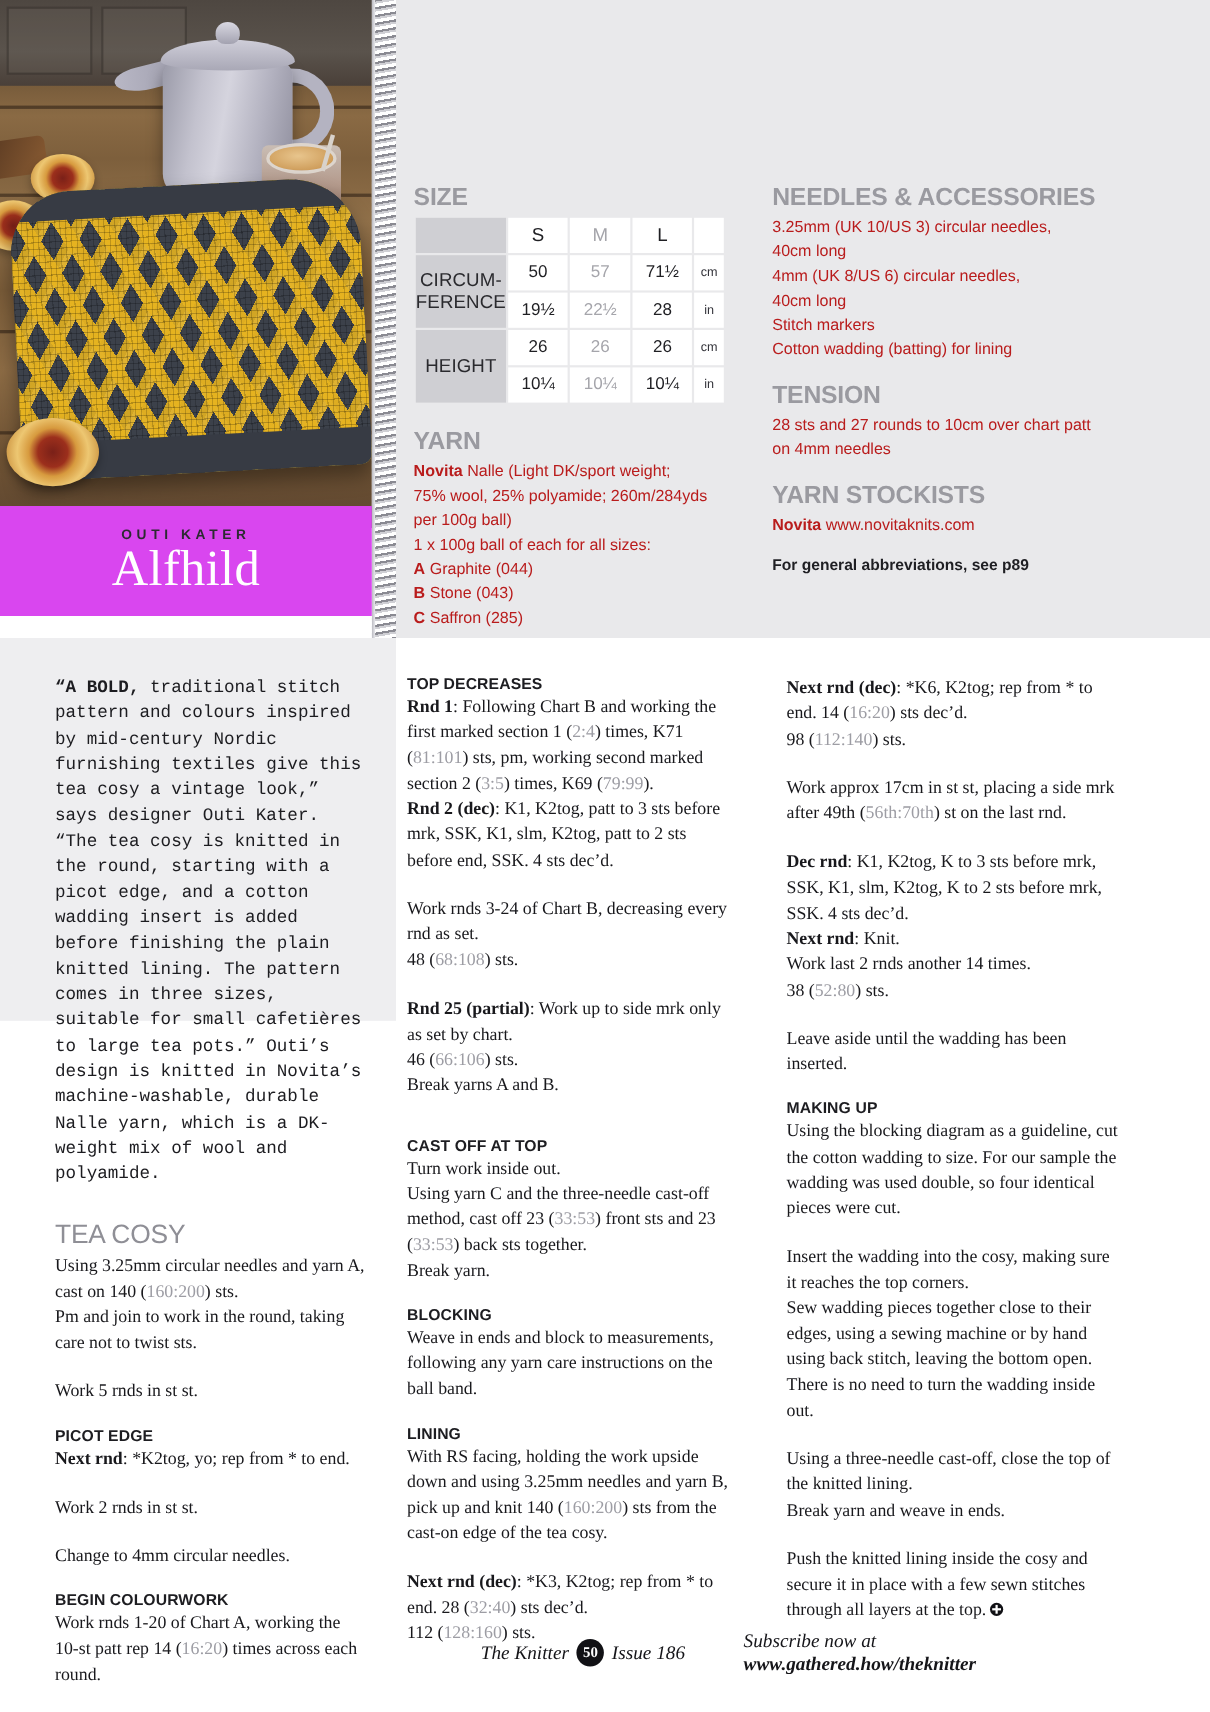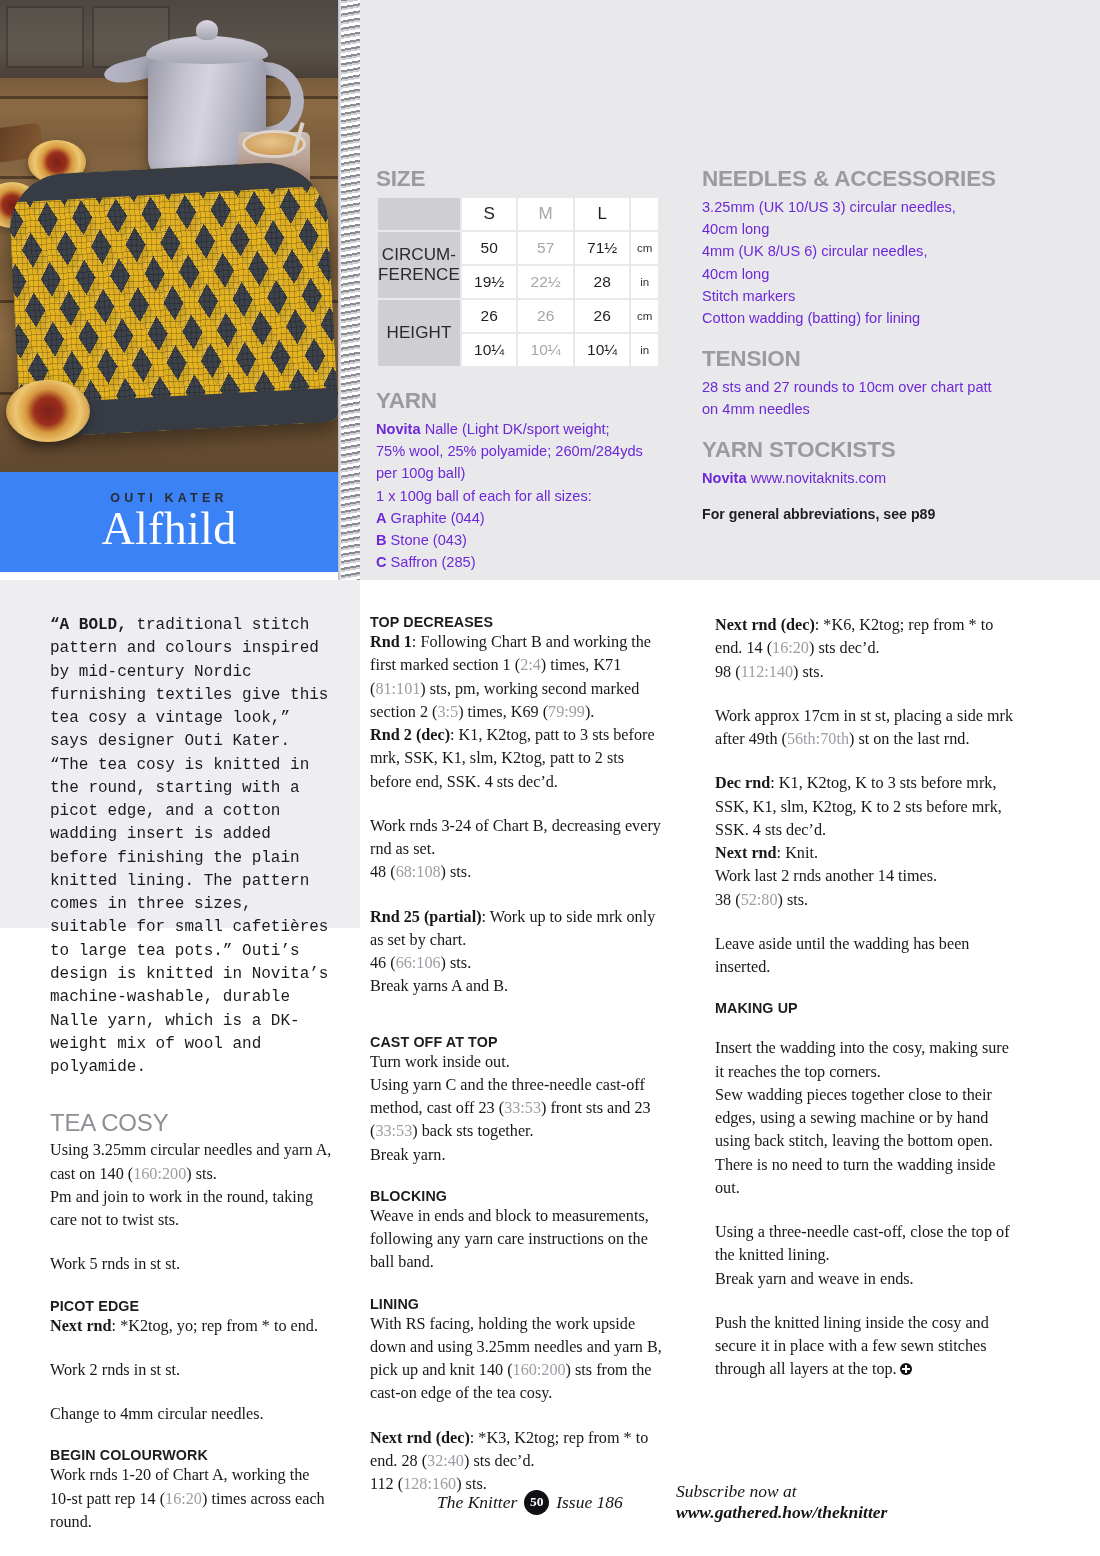--- a/index.html
+++ b/index.html
@@ -197,23 +197,23 @@
       #ffffff 4px, #ffffff 7px);
   }
   .spiral-edge {
     position: absolute; left: 0; top: 0; width: 3px; height: 100%;
     background: linear-gradient(90deg,#b9b9c0,#e8e8ec);
   }
 
   
   .title-plate {
     position: absolute;
-    left: 0; top: 472px;
+    left: 0; top: 460px;
     width: 338px; height: 100px;
-    background: #3b82f6;
+    background: #d946ef;
     display: flex;
     flex-direction: column;
     align-items: center;
     justify-content: center;
   }
   .designer {
     font-family: "Liberation Sans", sans-serif;
     font-size: 12.5px;
     letter-spacing: 4.2px;
     font-weight: 700;
@@ -251,21 +251,21 @@
     font-size: 22.5px;
     color: #9a9aa0;
     letter-spacing: -0.2px;
     margin-bottom: 4px;
     text-transform: uppercase;
   }
   .info-col p, .info-col .line {
     font-family: "Liberation Sans", sans-serif;
     font-size: 14.6px;
     line-height: 1.52;
-    color: #6d28d9;
+    color: #b91c1c;
   }
   .info-col .line b { font-weight: 700; }
 
   
   .size-table {
     width: 284px;
     border-collapse: separate;
     border-spacing: 2px;
     margin-bottom: 20px;
     font-family: "Liberation Sans", sans-serif;
@@ -596,20 +596,21 @@
 
         <p class="txt gap"><span>Work approx 17cm in st st, placing a side mrk after 49th (</span><span class="alt">56th:70th</span><span>) st on the last rnd.</span></p>
 
         <p class="txt gap"><b>Dec rnd</b><span>:  K1, K2tog, K to 3 sts before mrk, SSK, K1, slm, K2tog, K to 2 sts before mrk, SSK. 4 sts dec’d.</span></p>
         <p class="txt"><b>Next rnd</b><span>: Knit.</span></p>
         <p class="txt"><span>Work last 2 rnds another 14 times.</span><br><span>38 (</span><span class="alt">52:80</span><span>) sts.</span></p>
 
         <p class="txt gap">Leave aside until the wadding has been inserted.</p>
 
         <h4 class="sub" style="margin-top:21px;">MAKING UP</h4>
+        <p class="txt">Using the blocking diagram as a guideline, cut the cotton wadding to size. For our sample the wadding was used double, so four identical pieces were cut.</p>
         <p class="txt gap">Insert the wadding into the cosy, making sure it reaches the top corners.</p>
         <p class="txt">Sew wadding pieces together close to their edges, using a sewing machine or by hand using back stitch, leaving the bottom open. There is no need to turn the wadding inside out.</p>
         <p class="txt gap"><span>Using a three-needle cast-off, close the top of the knitted lining.</span><br><span>Break yarn and weave in ends.</span></p>
         <p class="txt gap"><span>Push the knitted lining inside the cosy and secure it in place with a few sewn stitches through all layers at the top.</span><span class="endmark"></span></p>
       </div>
 
     </div>
   </div>
 
   <div class="footer">

